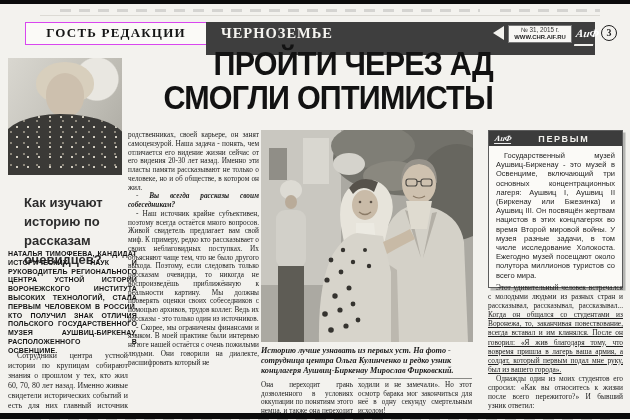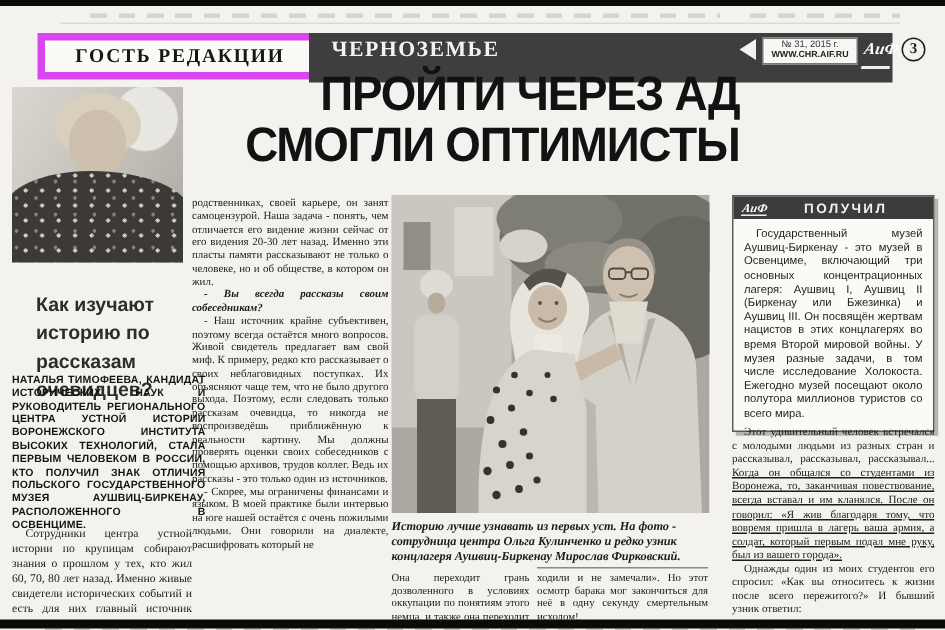--- a/index.html
+++ b/index.html
@@ -11,21 +11,21 @@
   .botbar{position:absolute;left:0;top:413px;width:630px;height:6px;background:#0b0b0b;z-index:9;}
   .remnant{position:absolute;height:3px;opacity:.22;
     background:repeating-linear-gradient(90deg,#6b6b6b 0 11px,transparent 11px 19px);}
   .remnant.r1{left:60px;top:9px;width:420px;}
   .remnant.r2{left:500px;top:9px;width:100px;}
   .remnant.r3{left:30px;top:419px;width:580px;opacity:.35;}
   .hairline{position:absolute;left:40px;top:15px;width:560px;height:1px;background:#dcdad4;}
 
   
   .gost{position:absolute;left:25px;top:22px;width:180px;height:21px;background:#fbfaf7;
-    border:5px solid #d946ef;text-align:center;font-weight:bold;font-size:13px;line-height:20px;
+    border:1px solid #d946ef;text-align:center;font-weight:bold;font-size:13px;line-height:20px;
     letter-spacing:1.2px;color:#161616;}
   .banner{position:absolute;left:206px;top:22px;width:389px;height:33px;background:#3e3e3e;}
   .banner-text{position:absolute;left:15px;top:0;font-weight:bold;font-size:14.5px;line-height:23px;
     letter-spacing:1px;color:#f4f3ef;font-family:"Liberation Serif",serif;}
   .chevron{position:absolute;left:287px;top:4px;width:0;height:0;border-top:7.5px solid transparent;
     border-bottom:7.5px solid transparent;border-right:11px solid #f3f2ee;}
   .issue{position:absolute;left:302px;top:2.5px;width:62px;height:16px;background:#f8f7f4;
     border:1px solid #777;text-align:center;font-family:"Liberation Sans",sans-serif;}
   .issue .l1{display:block;font-size:6.3px;line-height:8px;color:#333;}
   .issue .l2{display:block;font-size:5.9px;line-height:7px;font-weight:bold;color:#222;}
@@ -201,21 +201,21 @@
     <p>Она переходит грань дозволенного в условиях оккупации по понятиям этого немца, и также она переходит грань самосохранения, рискуя жизнью ради символа.</p>
   </div>
   <div class="subcol2 bodytxt">
     <p>ходили и не замечали». Но этот осмотр барака мог закончиться для неё в одну секунду смертельным исходом!</p>
 
   </div>
 
   <div class="spravka">
     <div class="spravka-head">
       <span class="spravka-logo">АиФ</span>
-      <span class="spravka-title">ПОЛУЧИЛ</span>
+      <span class="spravka-title">ПЕРВЫМ</span>
     </div>
     <p class="spravka-body">Государственный музей Аушвиц-Биркенау - это музей в Освенциме, включающий три основных концентрационных лагеря: Аушвиц I, Аушвиц II (Биркенау или Бжезинка) и Аушвиц III. Он посвящён жертвам нацистов в этих концлагерях во время Второй мировой войны. У музея разные задачи, в том числе исследование Холокоста. Ежегодно музей посещают около полутора миллионов туристов со всего мира.</p>
   </div>
 
   <div class="righttxt bodytxt">
     <p><span>Этот удивительный человек встречался с молодыми людьми из разных стран и рассказывал, рассказывал, рассказывал... </span><span class="u">Когда он общался со студентами из Воронежа, то, заканчивая повествование, всегда вставал и им кланялся. После он говорил: «Я жив благодаря тому, что вовремя пришла в лагерь ваша армия, а солдат, который первым подал мне руку, был из вашего города».</span></p>
     <p>Однажды один из моих студентов его спросил: «Как вы относитесь к жизни после всего пережитого?» И бывший узник ответил:</p>
   </div>
 
   <div class="botbar"></div>

